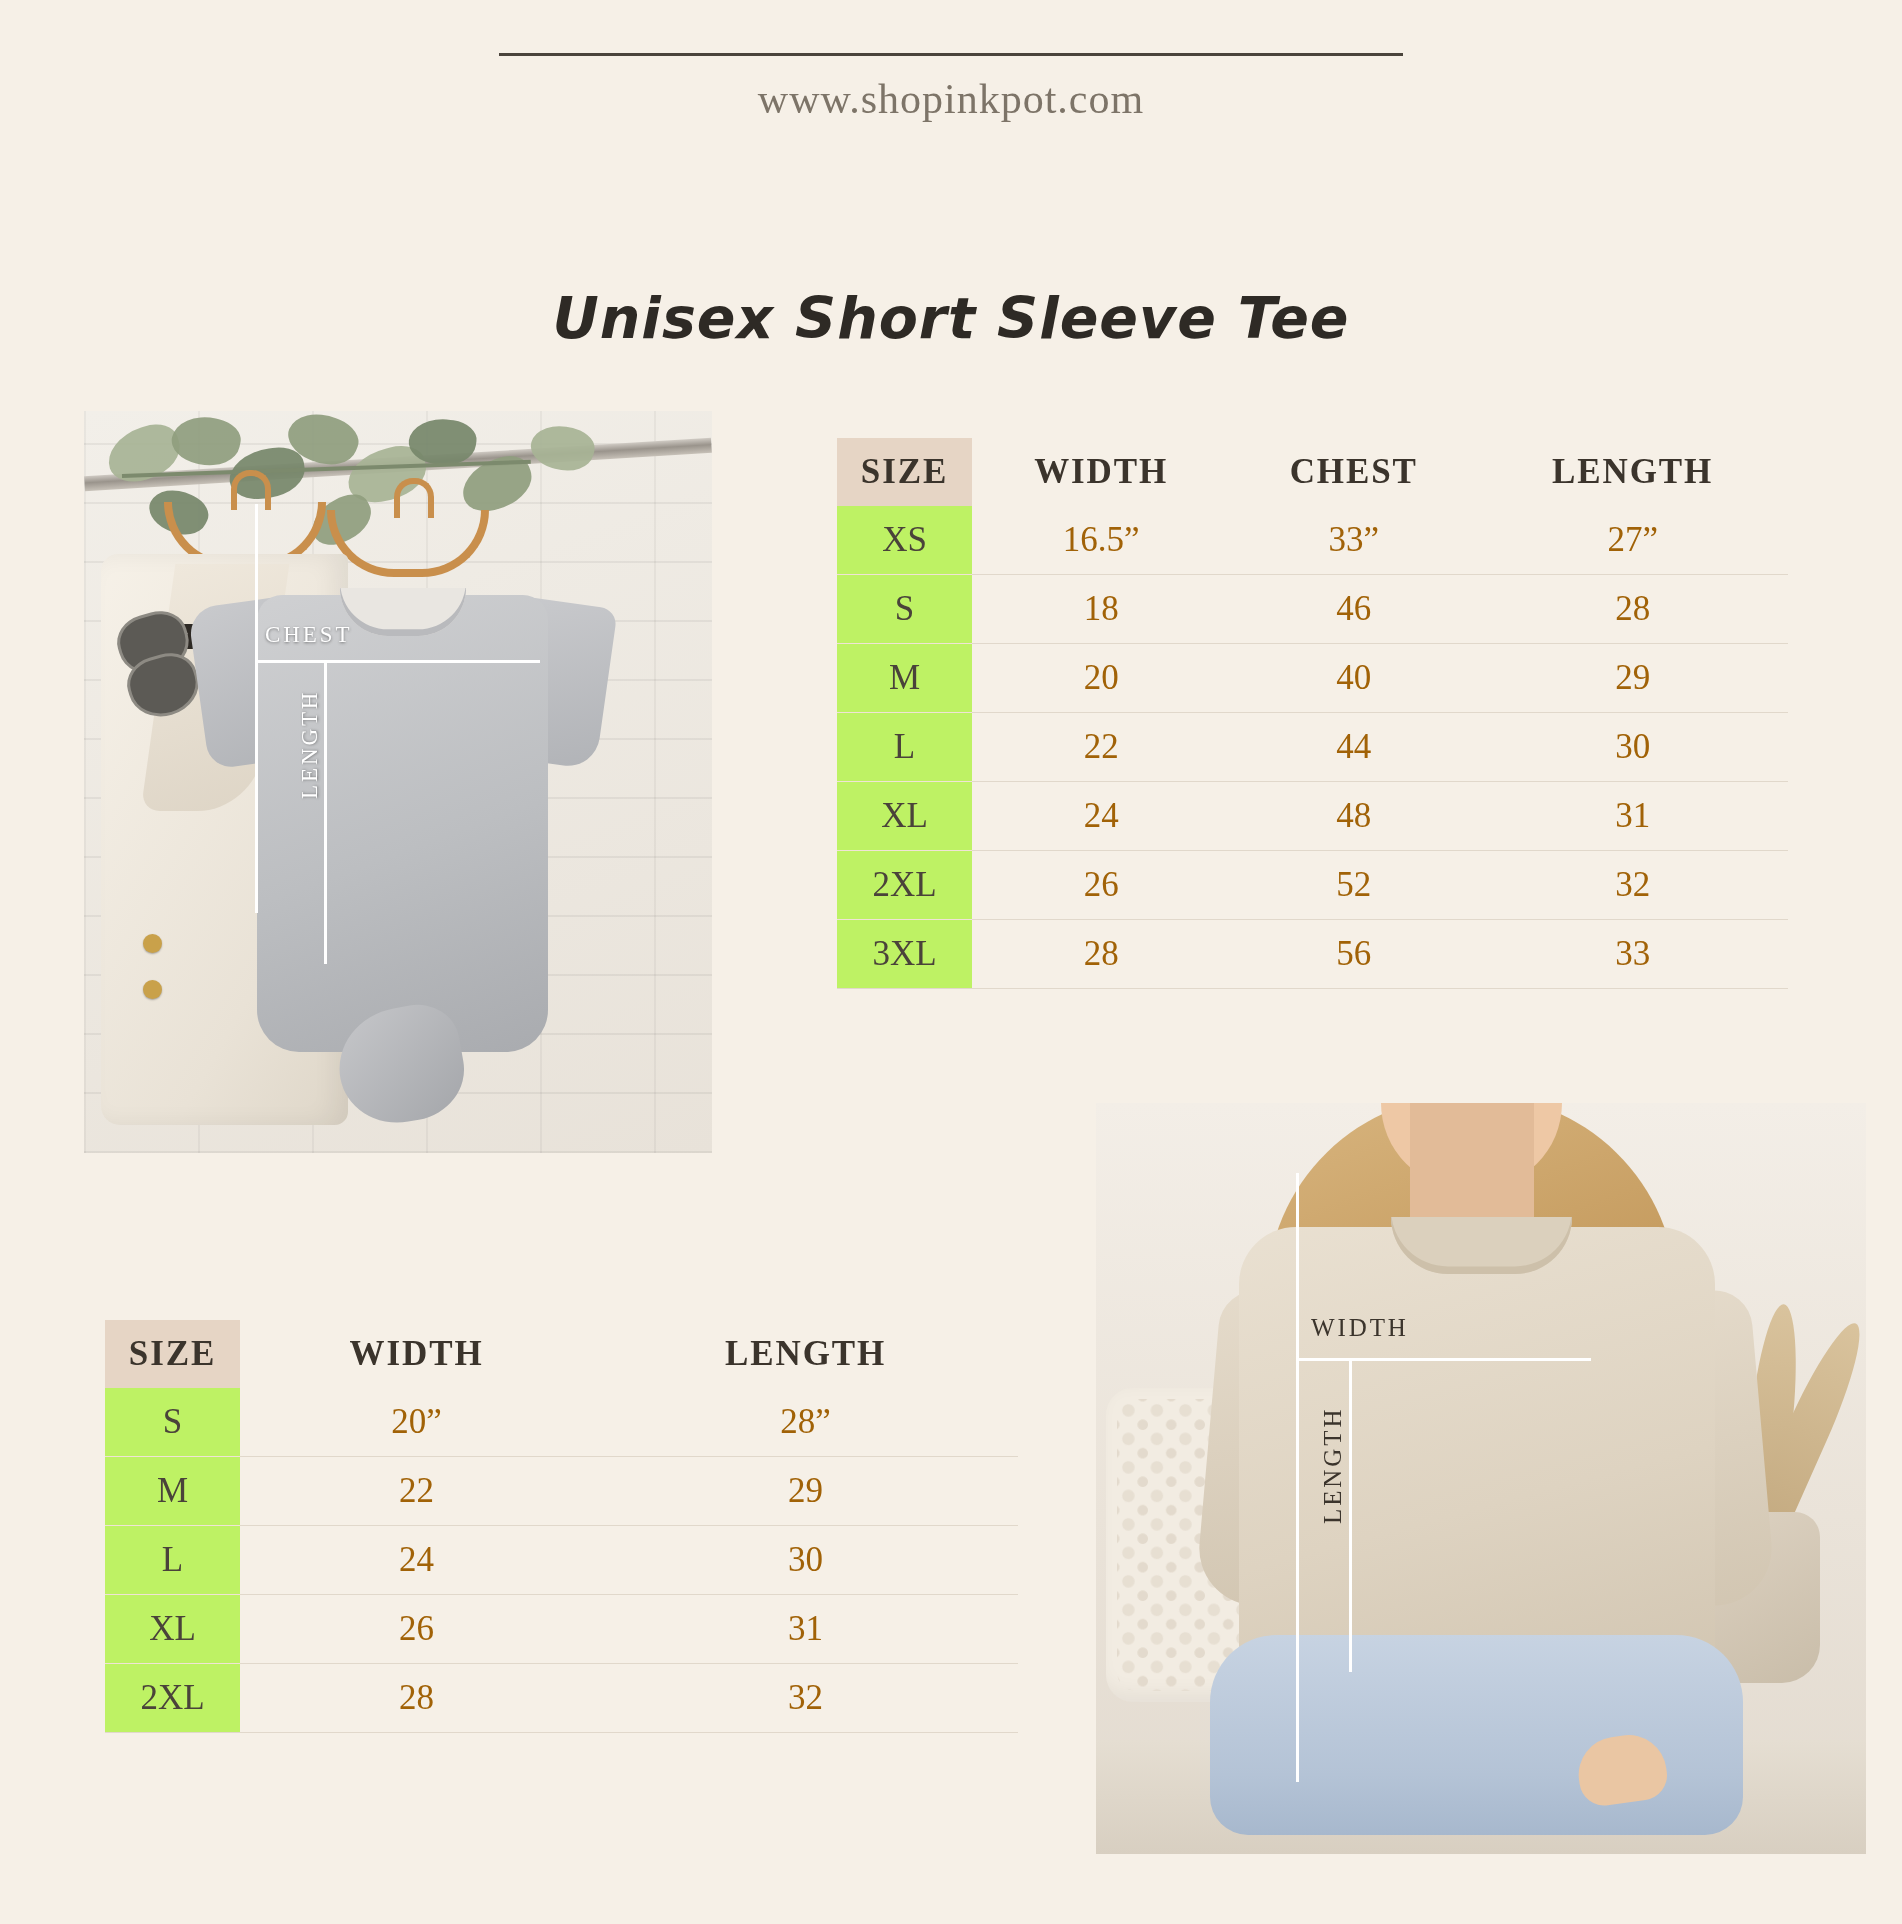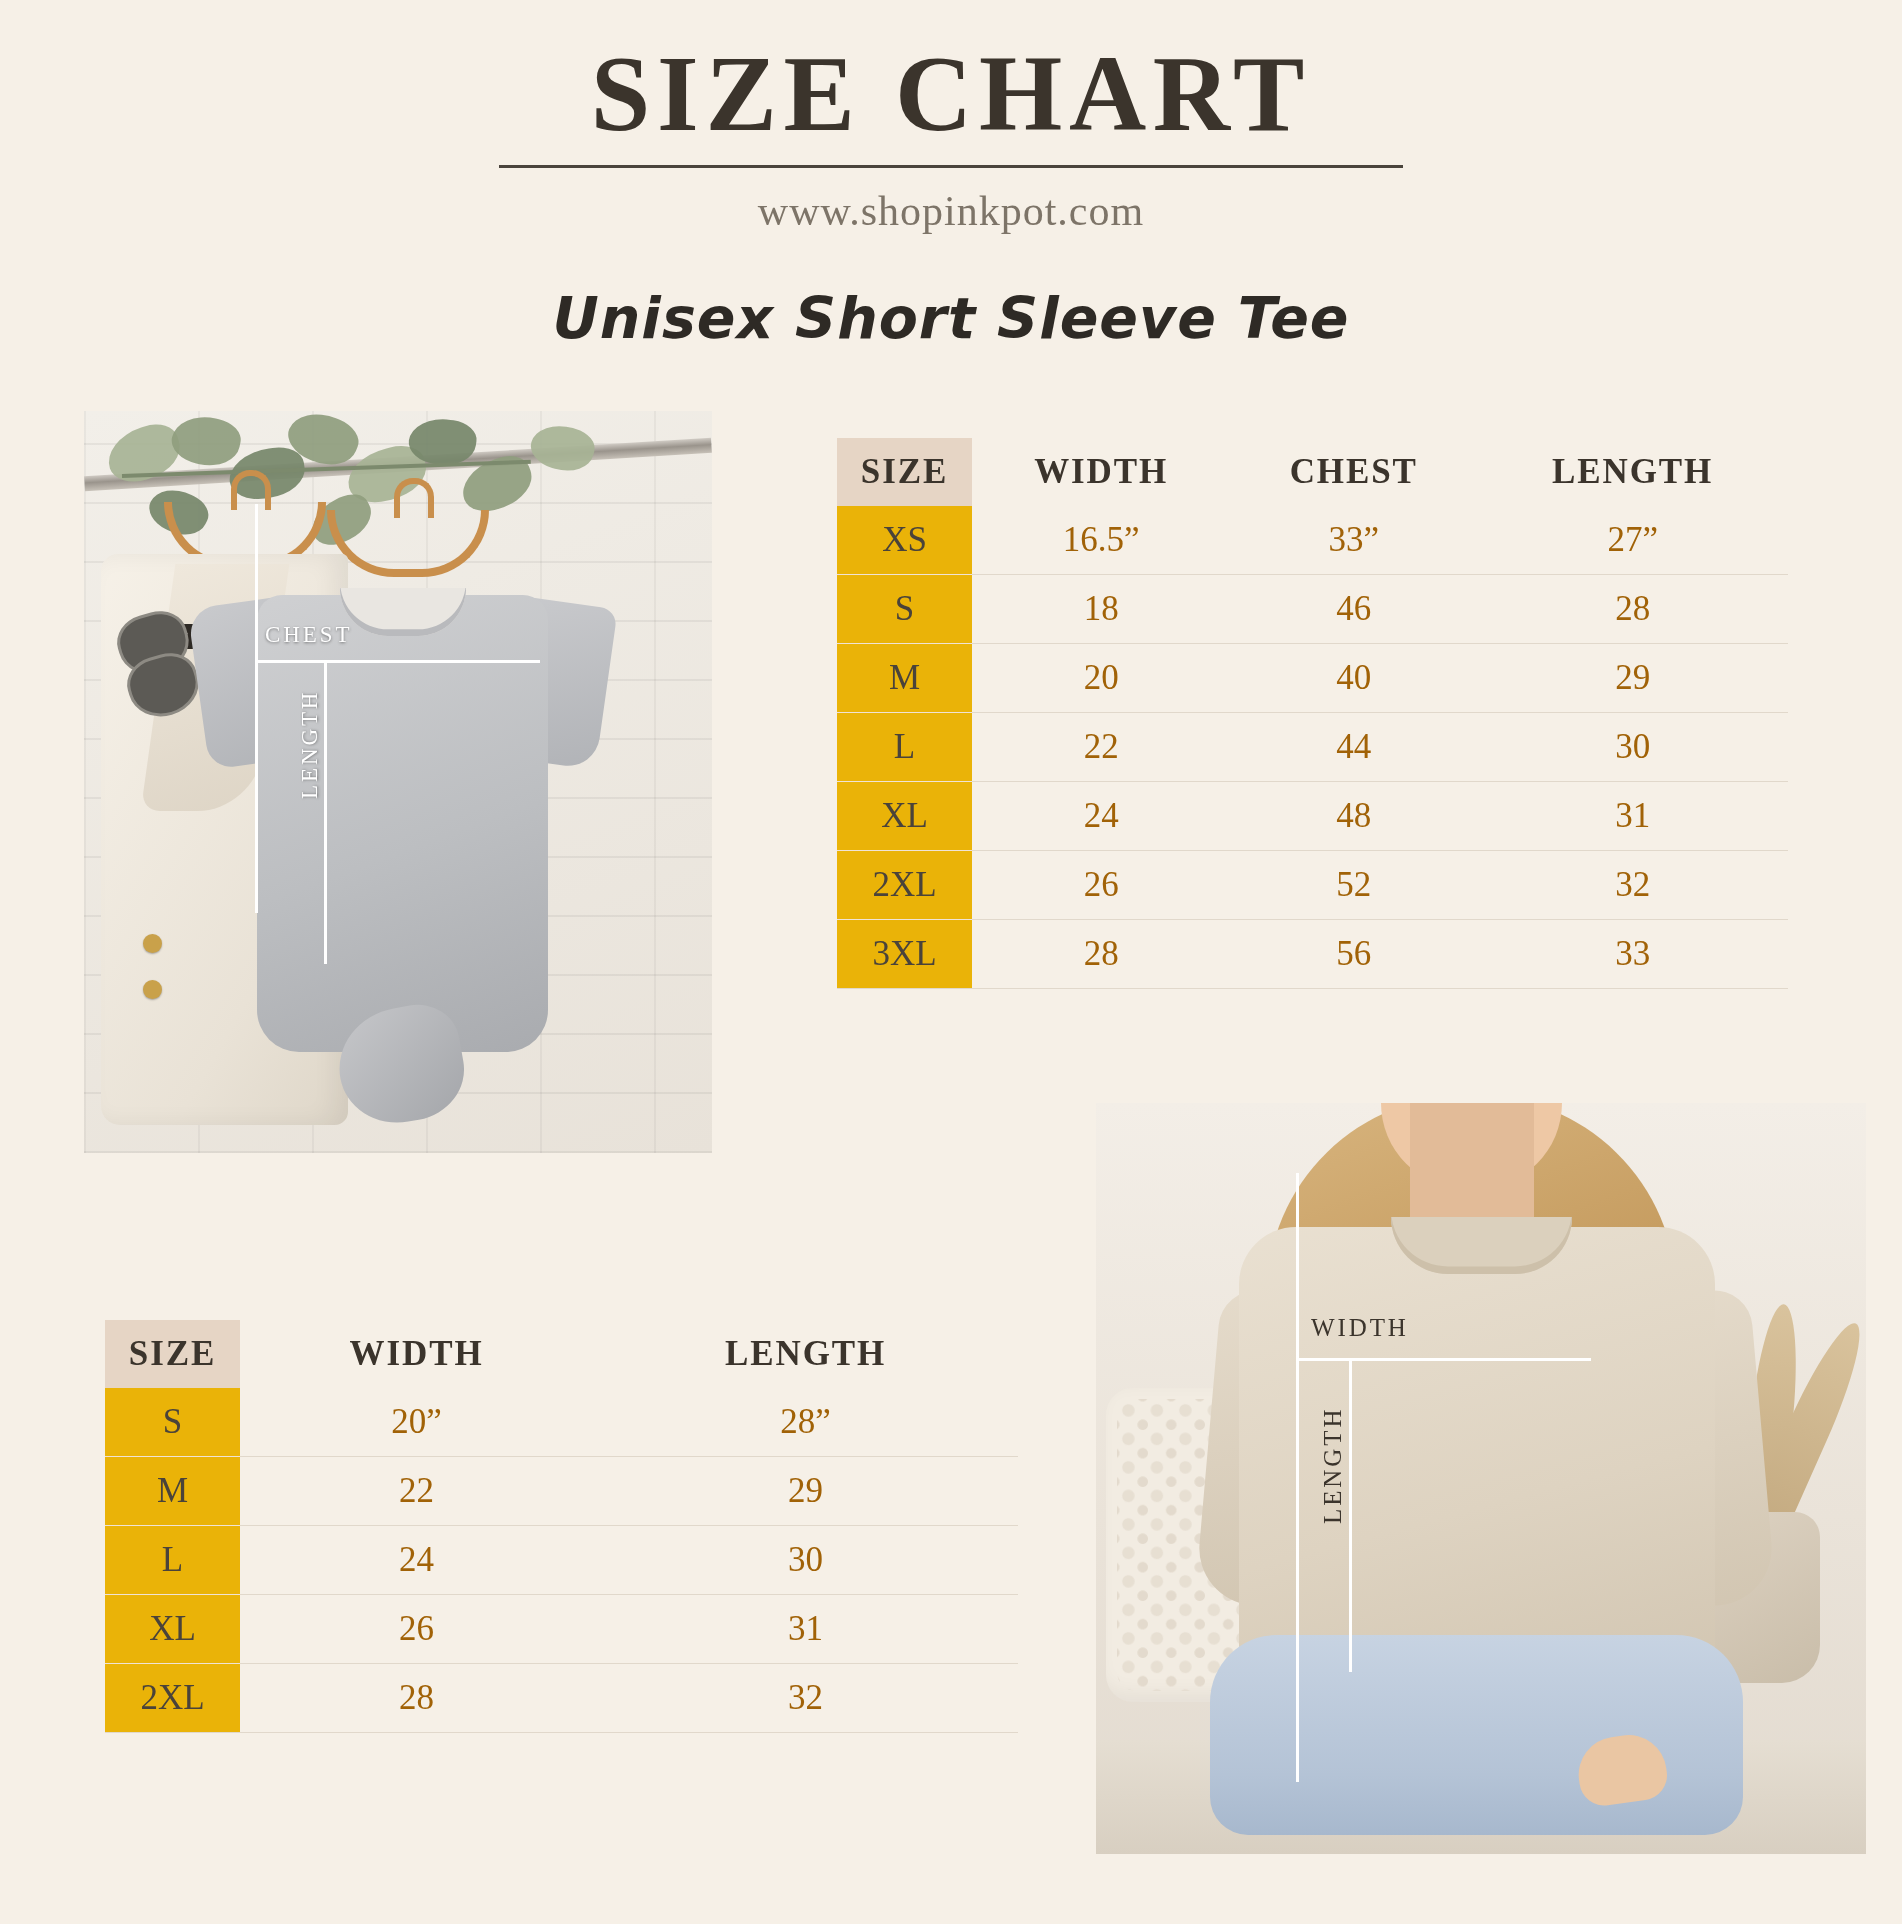--- a/index.html
+++ b/index.html
@@ -393,39 +393,38 @@
     font-size: 35px;
     color: #a16207;
     height: 68px;
     vertical-align: middle;
     border-bottom: 1.9px solid #e1d8cb;
   }
   .size-table tbody tr:last-child td {
     border-bottom: 1.9px solid #e1d8cb;
   }
   .size-table .size-col {
-    background: #eab308;
+    background: #bef264;
     color: #4a433a;
     width: 135px;
   }
   .size-table thead .size-col {
     background: #e6d5c5;
     color: #3b342c;
   }
   .size-table tbody td.size-col {
     border-bottom: 1.9px solid #f0e3d6;
   }
 </style>
 </head>
 <body>
 
 <div class="page">
 
   <div class="header">
-    <div class="main-title">SIZE CHART</div>
     <div class="title-rule"></div>
     <div class="site-url">www.shopinkpot.com</div>
   </div>
 
   <div id="tee-title" class="script-title">Unisex Short Sleeve Tee</div>
 
   <div id="tee-photo" class="photo">
     <div class="tee-bg-brick"></div>
     <div class="rail"></div>
 

